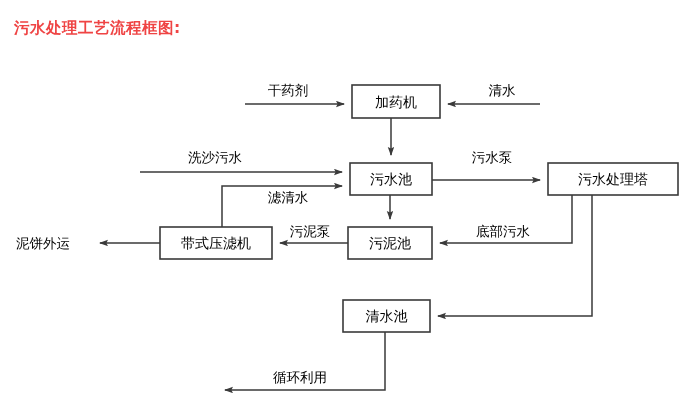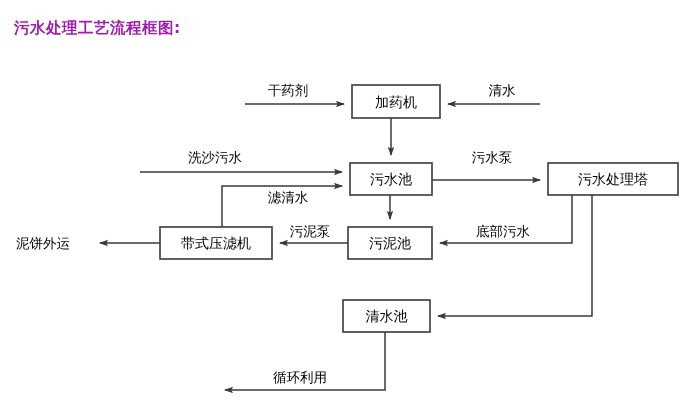--- a/index.html
+++ b/index.html
@@ -14,21 +14,21 @@
     background: #ffffff;
     font-family: "DejaVu Sans", "Liberation Sans", sans-serif;
     overflow: hidden;
   }
   #title {
     position: absolute;
     left: 14px;
     top: 18px;
     font-size: 15.5px;
     font-weight: bold;
-    color: #a21caf;
+    color: #ef4444;
     letter-spacing: 0.5px;
     white-space: nowrap;
   }
   svg#flow {
     position: absolute;
     left: 0;
     top: 0;
     width: 700px;
     height: 420px;
   }

